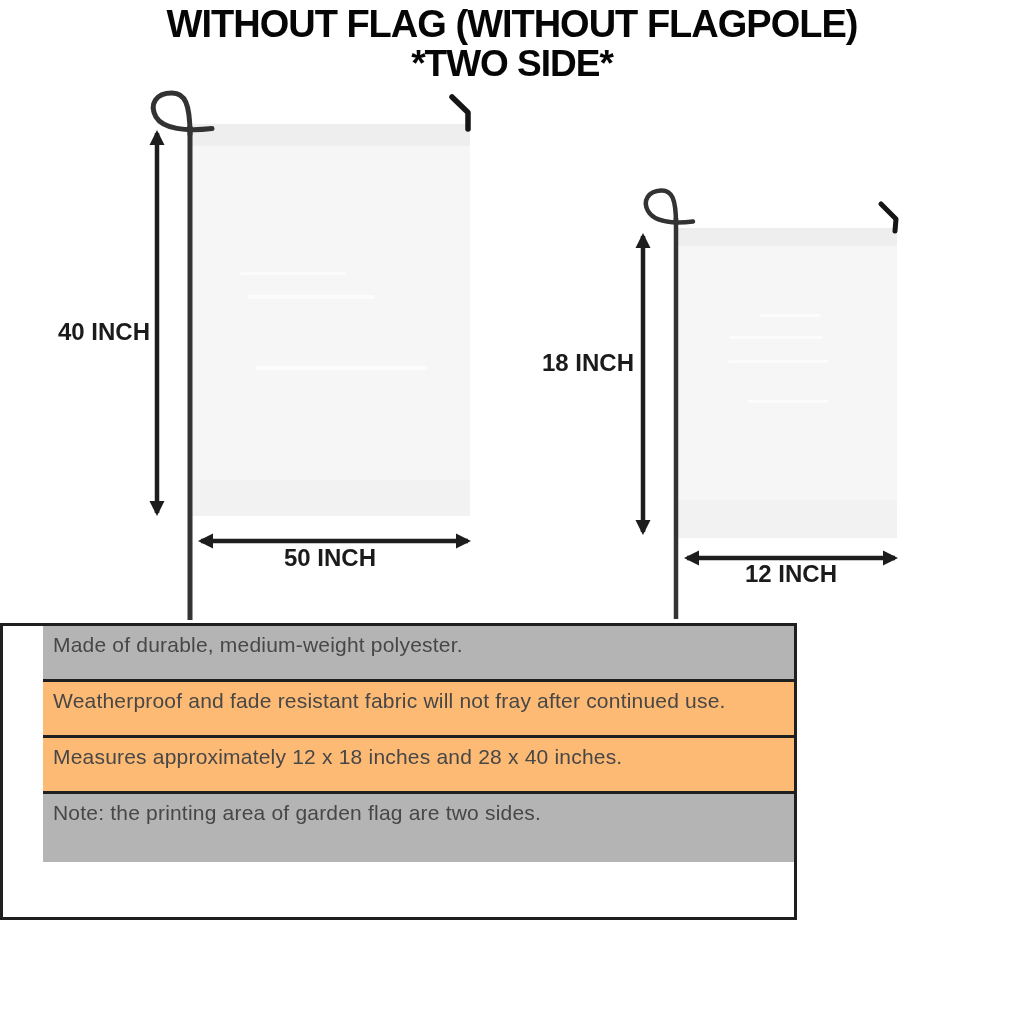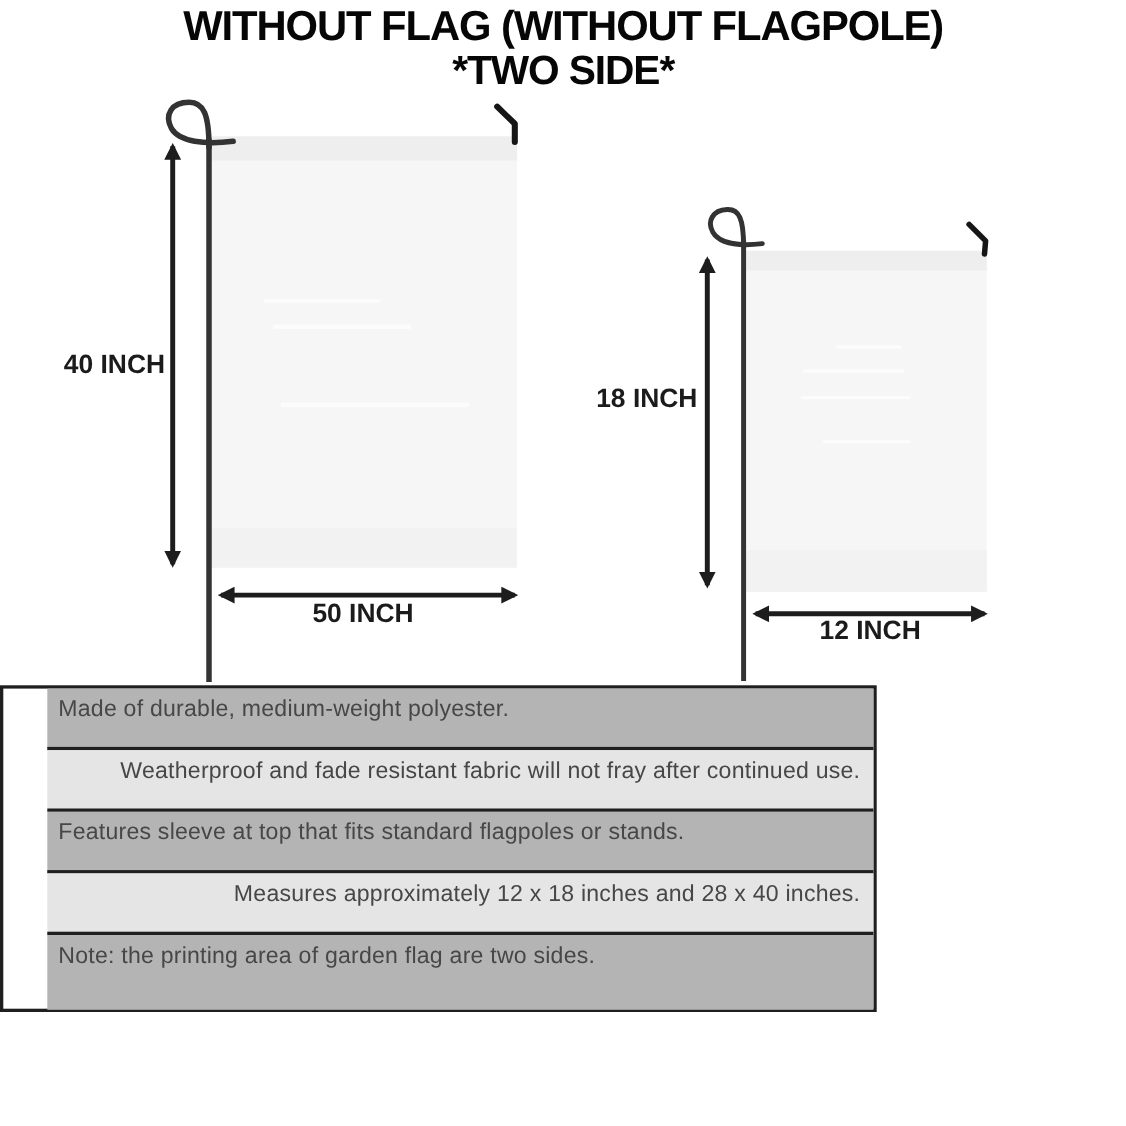--- a/index.html
+++ b/index.html
@@ -33,21 +33,21 @@
     border:3px solid #1f1f1f; background:#ffffff;padding-left:40px;
   }
   .feature-row {
     height:56px; border-bottom:3px solid #1f1f1f;
     padding:7px 12px 0 10px;
     font-size:21px; color:#474747; letter-spacing:0.2px;
     overflow:hidden; white-space:nowrap;
   }
   .feature-row:last-child { border-bottom:none; height:68px; }
   .feature-row.gray { background:#b4b4b4; }
-  .feature-row.white { background:#e5e5e5;text-align:right; }
+  .feature-row.white { background:#fdba74; }
 </style>
 </head>
 <body>
 
 <div class="canvas">
 
   <div class="title-block">
     <div class="title-line1">WITHOUT FLAG (WITHOUT FLAGPOLE)</div>
     <div class="title-line2">*TWO SIDE*</div>
   </div>
@@ -112,18 +112,17 @@
   </svg>
 
   <div class="dim-label lbl-large-h">40 INCH</div>
   <div class="dim-label lbl-large-w">50 INCH</div>
   <div class="dim-label lbl-small-h">18 INCH</div>
   <div class="dim-label lbl-small-w">12 INCH</div>
 
   <div class="feature-table">
     <div class="feature-row gray">Made of durable, medium-weight polyester.</div>
     <div class="feature-row white">Weatherproof and fade resistant fabric will not fray after continued use.</div>
-    <div class="feature-row gray">Features sleeve at top that fits standard flagpoles or stands.</div>
     <div class="feature-row white">Measures approximately 12 x 18 inches and 28 x 40 inches.</div>
     <div class="feature-row gray">Note: the printing area of garden flag are two sides.</div>
   </div>
 
 </div>
 
 </body></html>

